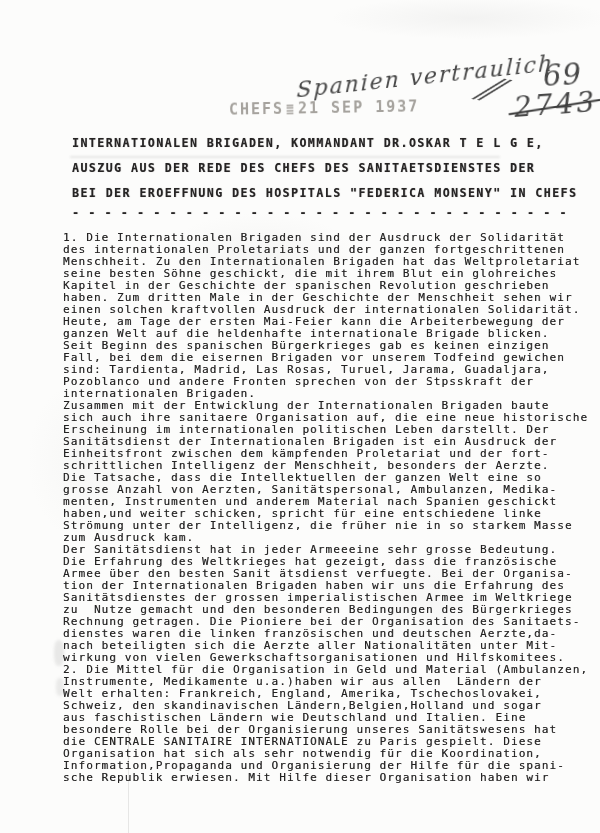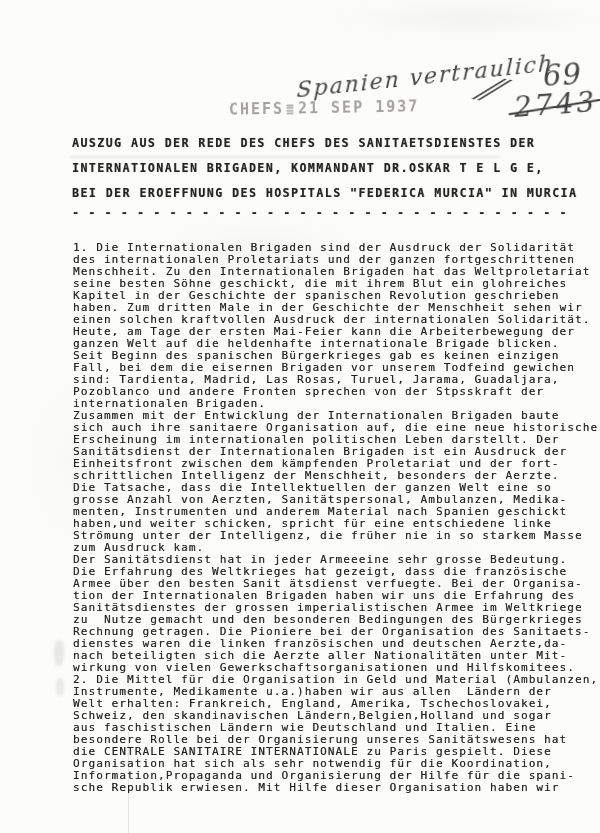--- a/index.html
+++ b/index.html
@@ -87,21 +87,21 @@
     text-shadow:0.4px 0.4px 0.7px rgba(40,38,38,0.55);
   }
   .title-underline{
     margin-top:-5px;
     letter-spacing:1.2px;
   }
   
   .body-text{
     position:absolute;
     left:57px;top:226px;
-    margin:16px;
+    margin:6px;
     color:#232222;
     font-family:"DejaVu Sans Mono", monospace;
     font-size:11px;
     line-height:12px;
     letter-spacing:1.1px;
     white-space:pre;
     text-shadow:0.3px 0.3px 0.6px rgba(35,34,34,0.5);
   }
   
   .smudge-under-title{
@@ -135,23 +135,23 @@
   <div class="hand hand-note">Spanien vertraulich</div>
   <div class="hand hand-flourish">⁄⁄</div>
   <div class="hand hand-num-top">69</div>
   <div class="hand hand-num-crossed">2743</div>
 
   <div class="stamp">
     <span>CHEFS</span><span class="mark">≣</span><span>21 SEP 1937</span>
   </div>
 
   <div class="title-block">
+    <div>INTERNATIONALEN BRIGADEN, KOMMANDANT DR.OSKAR  T E L G E,</div>
     <div>AUSZUG AUS DER REDE DES CHEFS DES SANITAETSDIENSTES DER</div>
-    <div>INTERNATIONALEN BRIGADEN, KOMMANDANT DR.OSKAR  T E L G E,</div>
-    <div>BEI DER EROEFFNUNG DES HOSPITALS "FEDERICA MURCIA" IN MURCIA</div>
+    <div>BEI DER EROEFFNUNG DES HOSPITALS "FEDERICA MONSENY" IN CHEFS</div>
     <div class="title-underline">- - - - - - - - - - - - - - - - - - - - - - - - - - - - - - -</div>
   </div>
 
   <pre class="body-text">1. Die Internationalen Brigaden sind der Ausdruck der Solidarität
 des internationalen Proletariats und der ganzen fortgeschrittenen
 Menschheit. Zu den Internationalen Brigaden hat das Weltproletariat
 seine besten Söhne geschickt, die mit ihrem Blut ein glohreiches
 Kapitel in der Geschichte der spanischen Revolution geschrieben
 haben. Zum dritten Male in der Geschichte der Menschheit sehen wir
 einen solchen kraftvollen Ausdruck der internationalen Solidarität.

